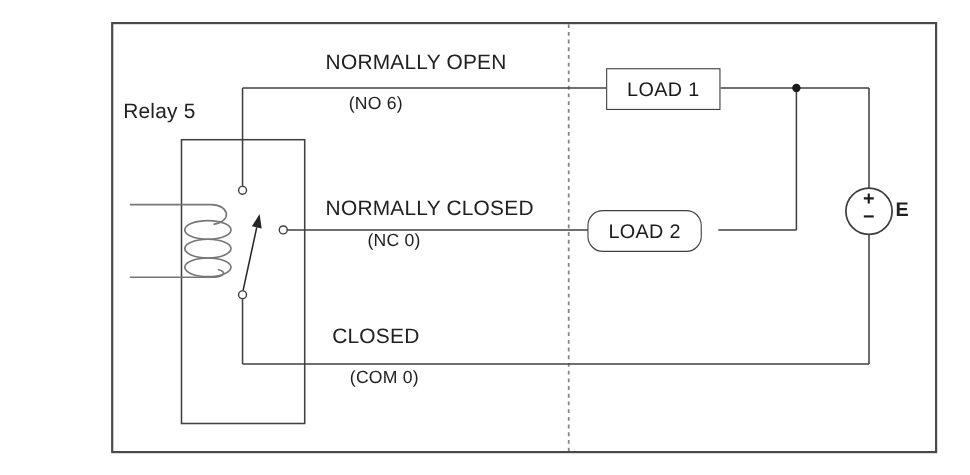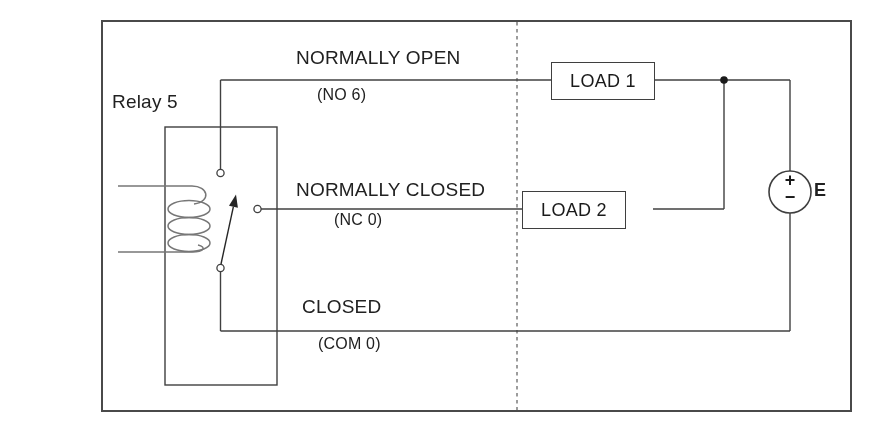--- a/index.html
+++ b/index.html
@@ -45,21 +45,21 @@
     background: #ffffff;
     border: 1.6px solid #3f3f3f;
     display: flex;
     align-items: center;
     justify-content: center;
     font-size: 18px;
     color: #1a1a1a;
     letter-spacing: 0.3px;
   }
   .load1 { left: 551px; top: 62px; }
-  .load2 { left: 522px; top: 191px; }
+  .load2 { left: 534px; top: 191px; border-radius: 14px; }
   .src-sign {
     position: absolute;
     left: 779px;
     width: 22px;
     text-align: center;
     font-size: 18px;
     font-weight: bold;
     color: #1a1a1a;
   }
   .src-plus  { top: 171px; }

